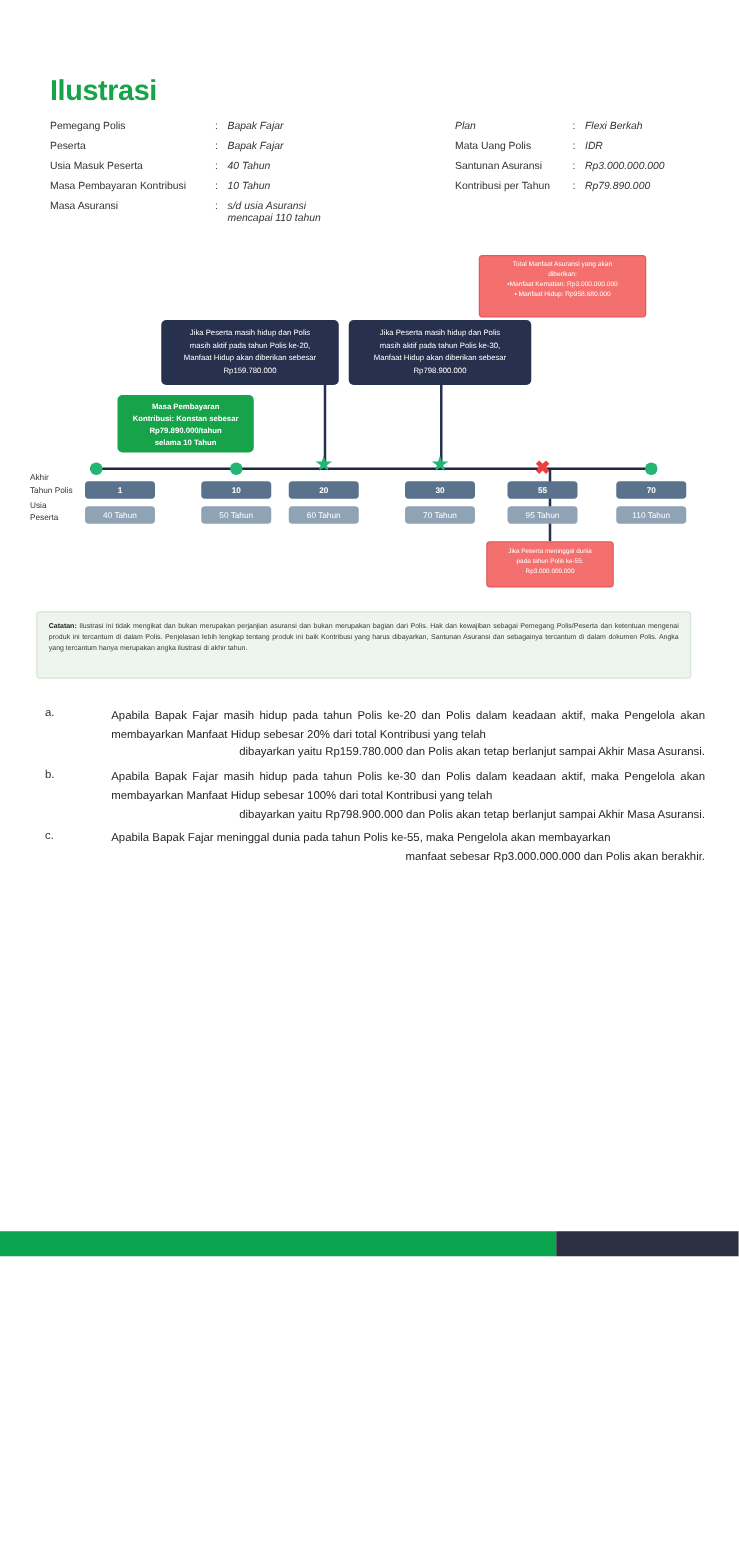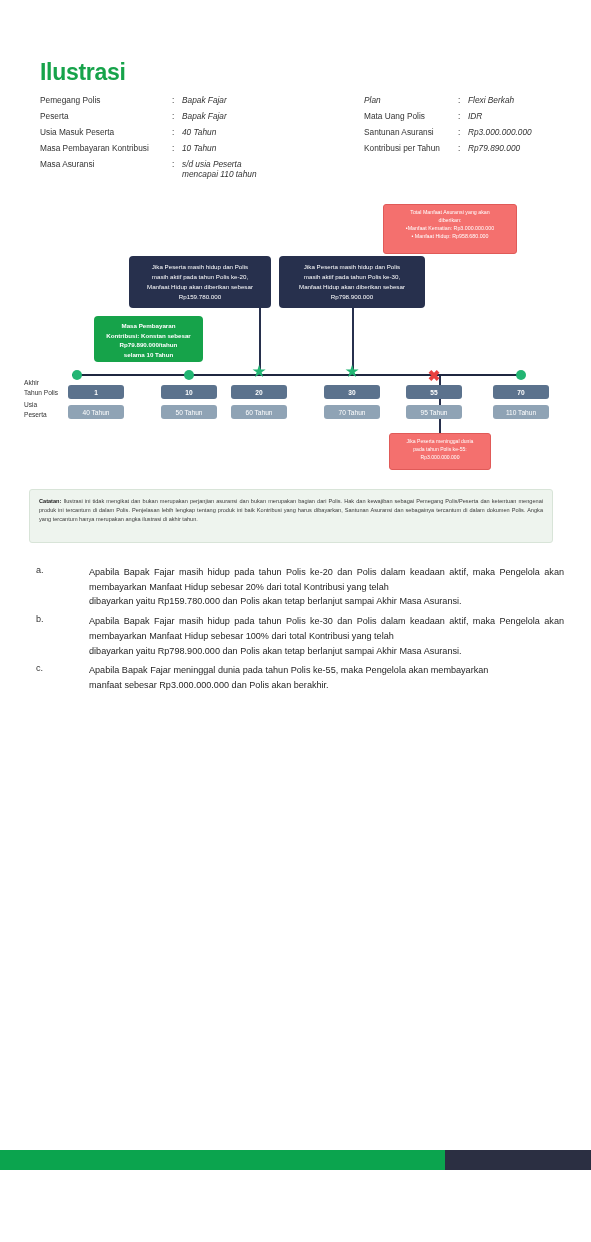--- a/index.html
+++ b/index.html
@@ -7,21 +7,21 @@
   body {
     width: 591px;
     height: 1242px;
     position: relative;
     background: #ffffff;
     font-family: "Liberation Sans", sans-serif;
     color: #2b2b2b;
     overflow: hidden;
   }
 
-  .page { position:absolute; left:0; top:0; width:591px; height:1170px; }
+  .page { position:absolute; left:0; top:0; width:591px; height:1005px; }
 
   
   .heading {
     position:absolute; left:40px; top:59px;
     font-size: 23px; font-weight: bold;
     color: #16a34a; letter-spacing: -0.3px;
   }
 
   
   .details { position:absolute; top:95px; font-size:8.3px; color:#333; }
@@ -109,21 +109,21 @@
     padding:7px 9px; font-size:5.6px; line-height:1.62;
     color:#3b3b3b; text-align:justify;
   }
   .notes b { color:#1e1e1e; }
 
   
   .list { position:absolute; left:36px; top:565px; width:528px; font-size:9.1px; }
   .li { display:flex; margin-bottom:5px; }
   .li .bullet { width:21px; flex:0 0 21px; color:#333; }
   .li .body { flex:1; text-align:justify; line-height:1.62; color:#262626;margin-left:32px; }
-  .li .body .last { text-align:left; }
+  .li .body .last { text-align:right; }
 
   
   .footer { position:absolute; left:0; bottom:0; width:591px; height:20px; display:flex; }
   .footer .f-green { width:445px; background:#0ba44e; }
   .footer .f-dark  { flex:1; background:#2b2f42; }
 </style>
 </head>
 <body>
 
 <div class="page">
@@ -148,21 +148,21 @@
     </div>
     <div class="drow">
       <div class="dlabel">Masa Pembayaran Kontribusi</div>
       <div class="dcolon">:</div>
       <div class="dval">10 Tahun</div>
     </div>
     <div class="drow">
       <div class="dlabel">Masa Asuransi</div>
       <div class="dcolon">:</div>
       <div class="dval">
-        <div class="justify">s/d usia Peserta</div>
+        <div class="justify">s/d usia Asuransi</div>
         <div>mencapai 110 tahun</div>
       </div>
     </div>
   </div>
 
   <div class="details right">
     <div class="drow">
       <div class="dlabel r italic">Plan</div>
       <div class="dcolon">:</div>
       <div class="dval">Flexi Berkah</div>

